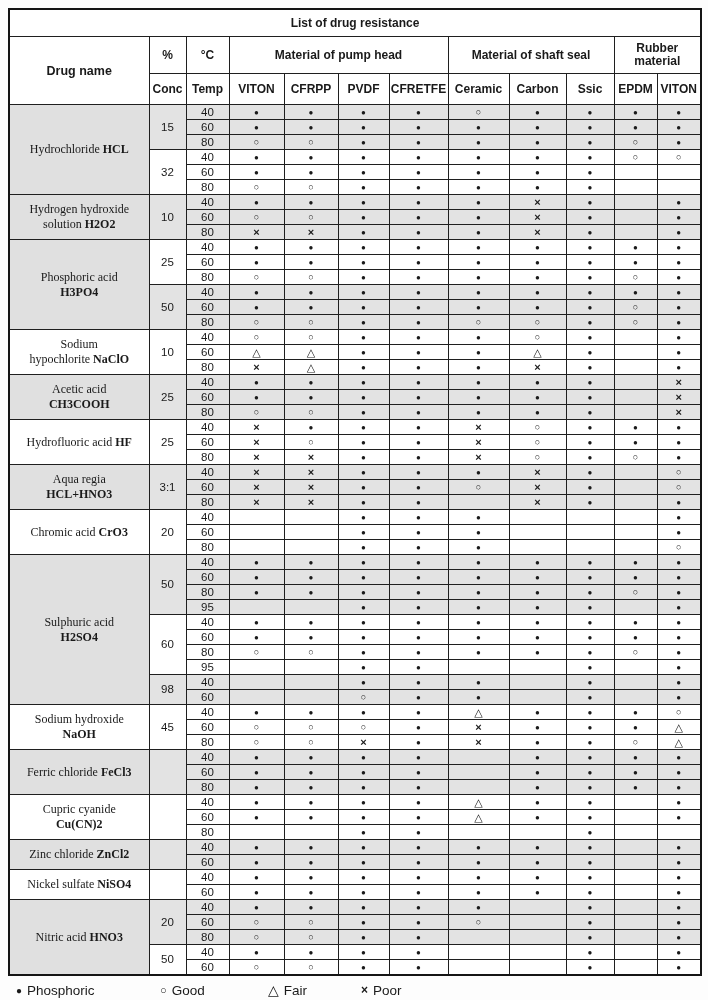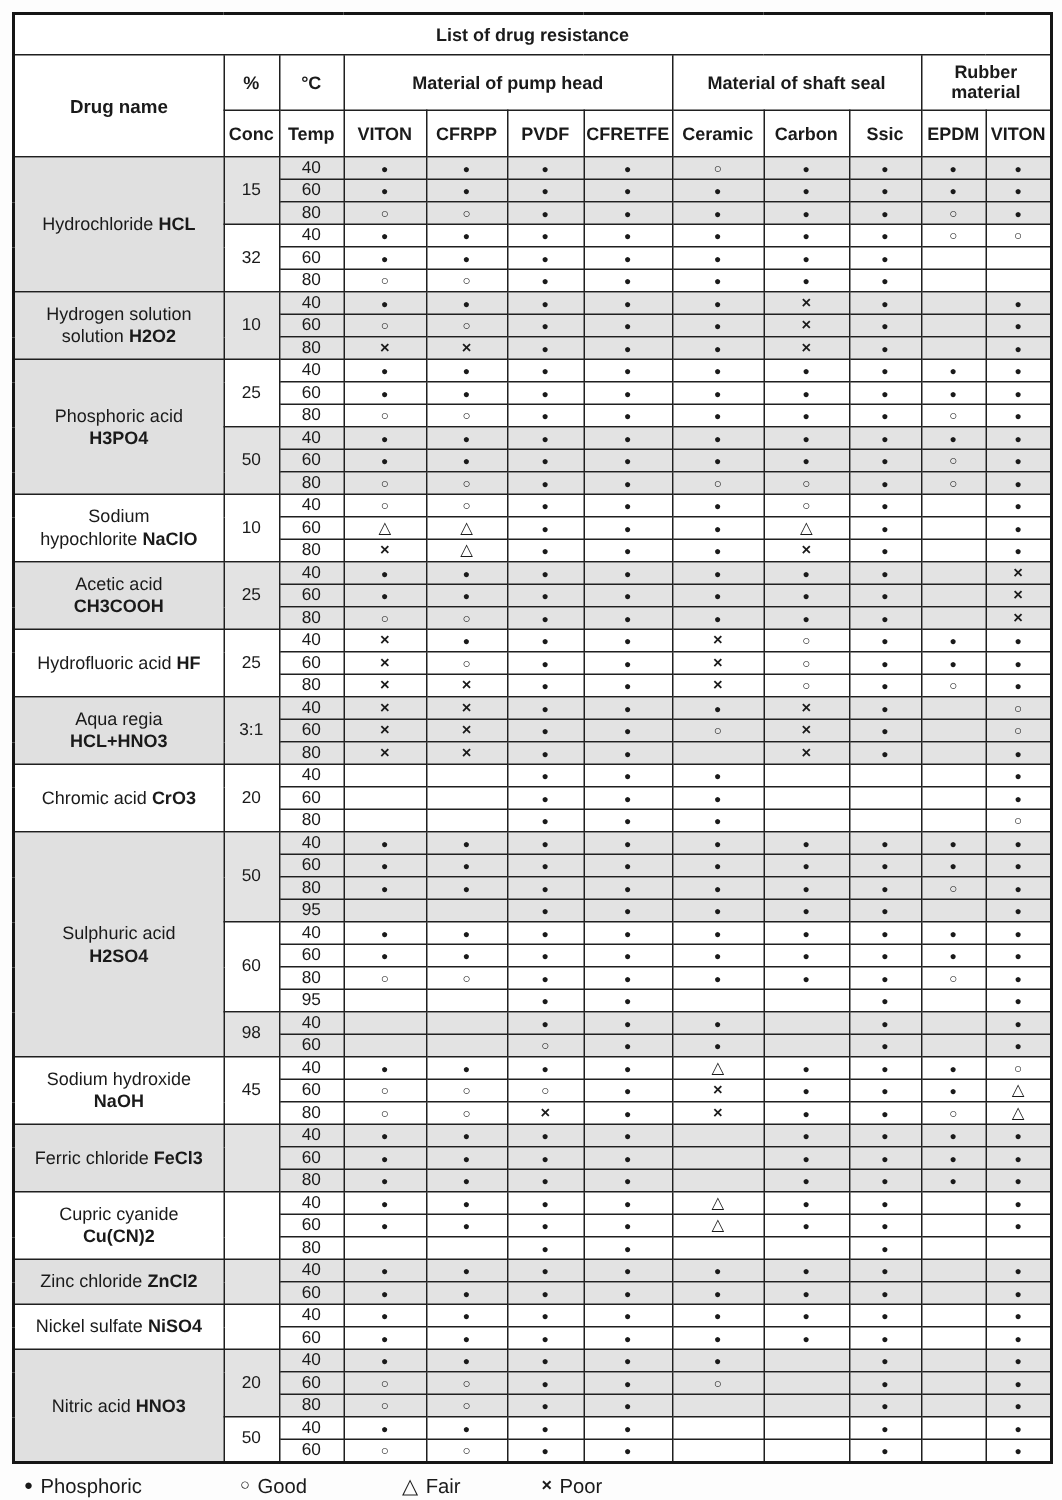--- a/index.html
+++ b/index.html
@@ -22,21 +22,21 @@
   .hrow2 th{height:30px;}
   th.rubber-head{white-space:normal;line-height:13px;margin-left:37px;}
   th.drugname-head{font-size:12.5px;margin-left:39px;}
   tbody td{height:14px;font-size:11px;text-align:center;vertical-align:middle;line-height:13px;background:#fff;}
   .cell-shaded{background:#e3e3e3 !important;}
   .name-cell{
     background:#fff !important;font-size:12px;white-space:normal;
     line-height:14px;vertical-align:middle;text-align:center;
   }
   .name-cell.name-shaded{background:#e0e0e0 !important;}
-  .name-line{line-height:15px;}
+  .name-line{line-height:15px;font-family:Liberation Serif, serif;}
   .drug-start td{border-top:1.5px solid #151515;}
   .conc-cell,.temp-cell{font-size:11.5px;}
   .sym{display:inline-block;}
   .sym-f{font-size:8px;}
   .sym-g{font-size:9px;}
   .sym-t{font-size:11px;line-height:11px;}
   .sym-p{font-size:11px;font-weight:bold;line-height:11px;}
   .legend{
     width:692px;margin:4px 0 0 8px;display:flex;align-items:center;
     font-size:13.5px;height:20px;
@@ -169,21 +169,21 @@
           <td class="sym-cell"><span class="sym sym-f">●</span></td>
           <td class="sym-cell"><span class="sym sym-f">●</span></td>
           <td class="sym-cell"><span class="sym sym-f">●</span></td>
           <td class="sym-cell"><span class="sym sym-f">●</span></td>
           <td class="sym-cell"><span class="sym sym-f">●</span></td>
           <td class="sym-cell"></td>
           <td class="sym-cell"></td>
         </tr>
         <tr class="drug-start">
           <td rowspan="3" class="name-cell name-shaded">
-            <div class="name-line">Hydrogen solution</div>
+            <div class="name-line">Hydrogen hydroxide</div>
             <div class="name-line">solution <b>H2O2</b></div>
           </td>
           <td rowspan="3" class="conc-cell cell-shaded">10</td>
           <td class="temp-cell cell-shaded">40</td>
           <td class="sym-cell cell-shaded"><span class="sym sym-f">●</span></td>
           <td class="sym-cell cell-shaded"><span class="sym sym-f">●</span></td>
           <td class="sym-cell cell-shaded"><span class="sym sym-f">●</span></td>
           <td class="sym-cell cell-shaded"><span class="sym sym-f">●</span></td>
           <td class="sym-cell cell-shaded"><span class="sym sym-f">●</span></td>
           <td class="sym-cell cell-shaded"><span class="sym sym-p">×</span></td>

